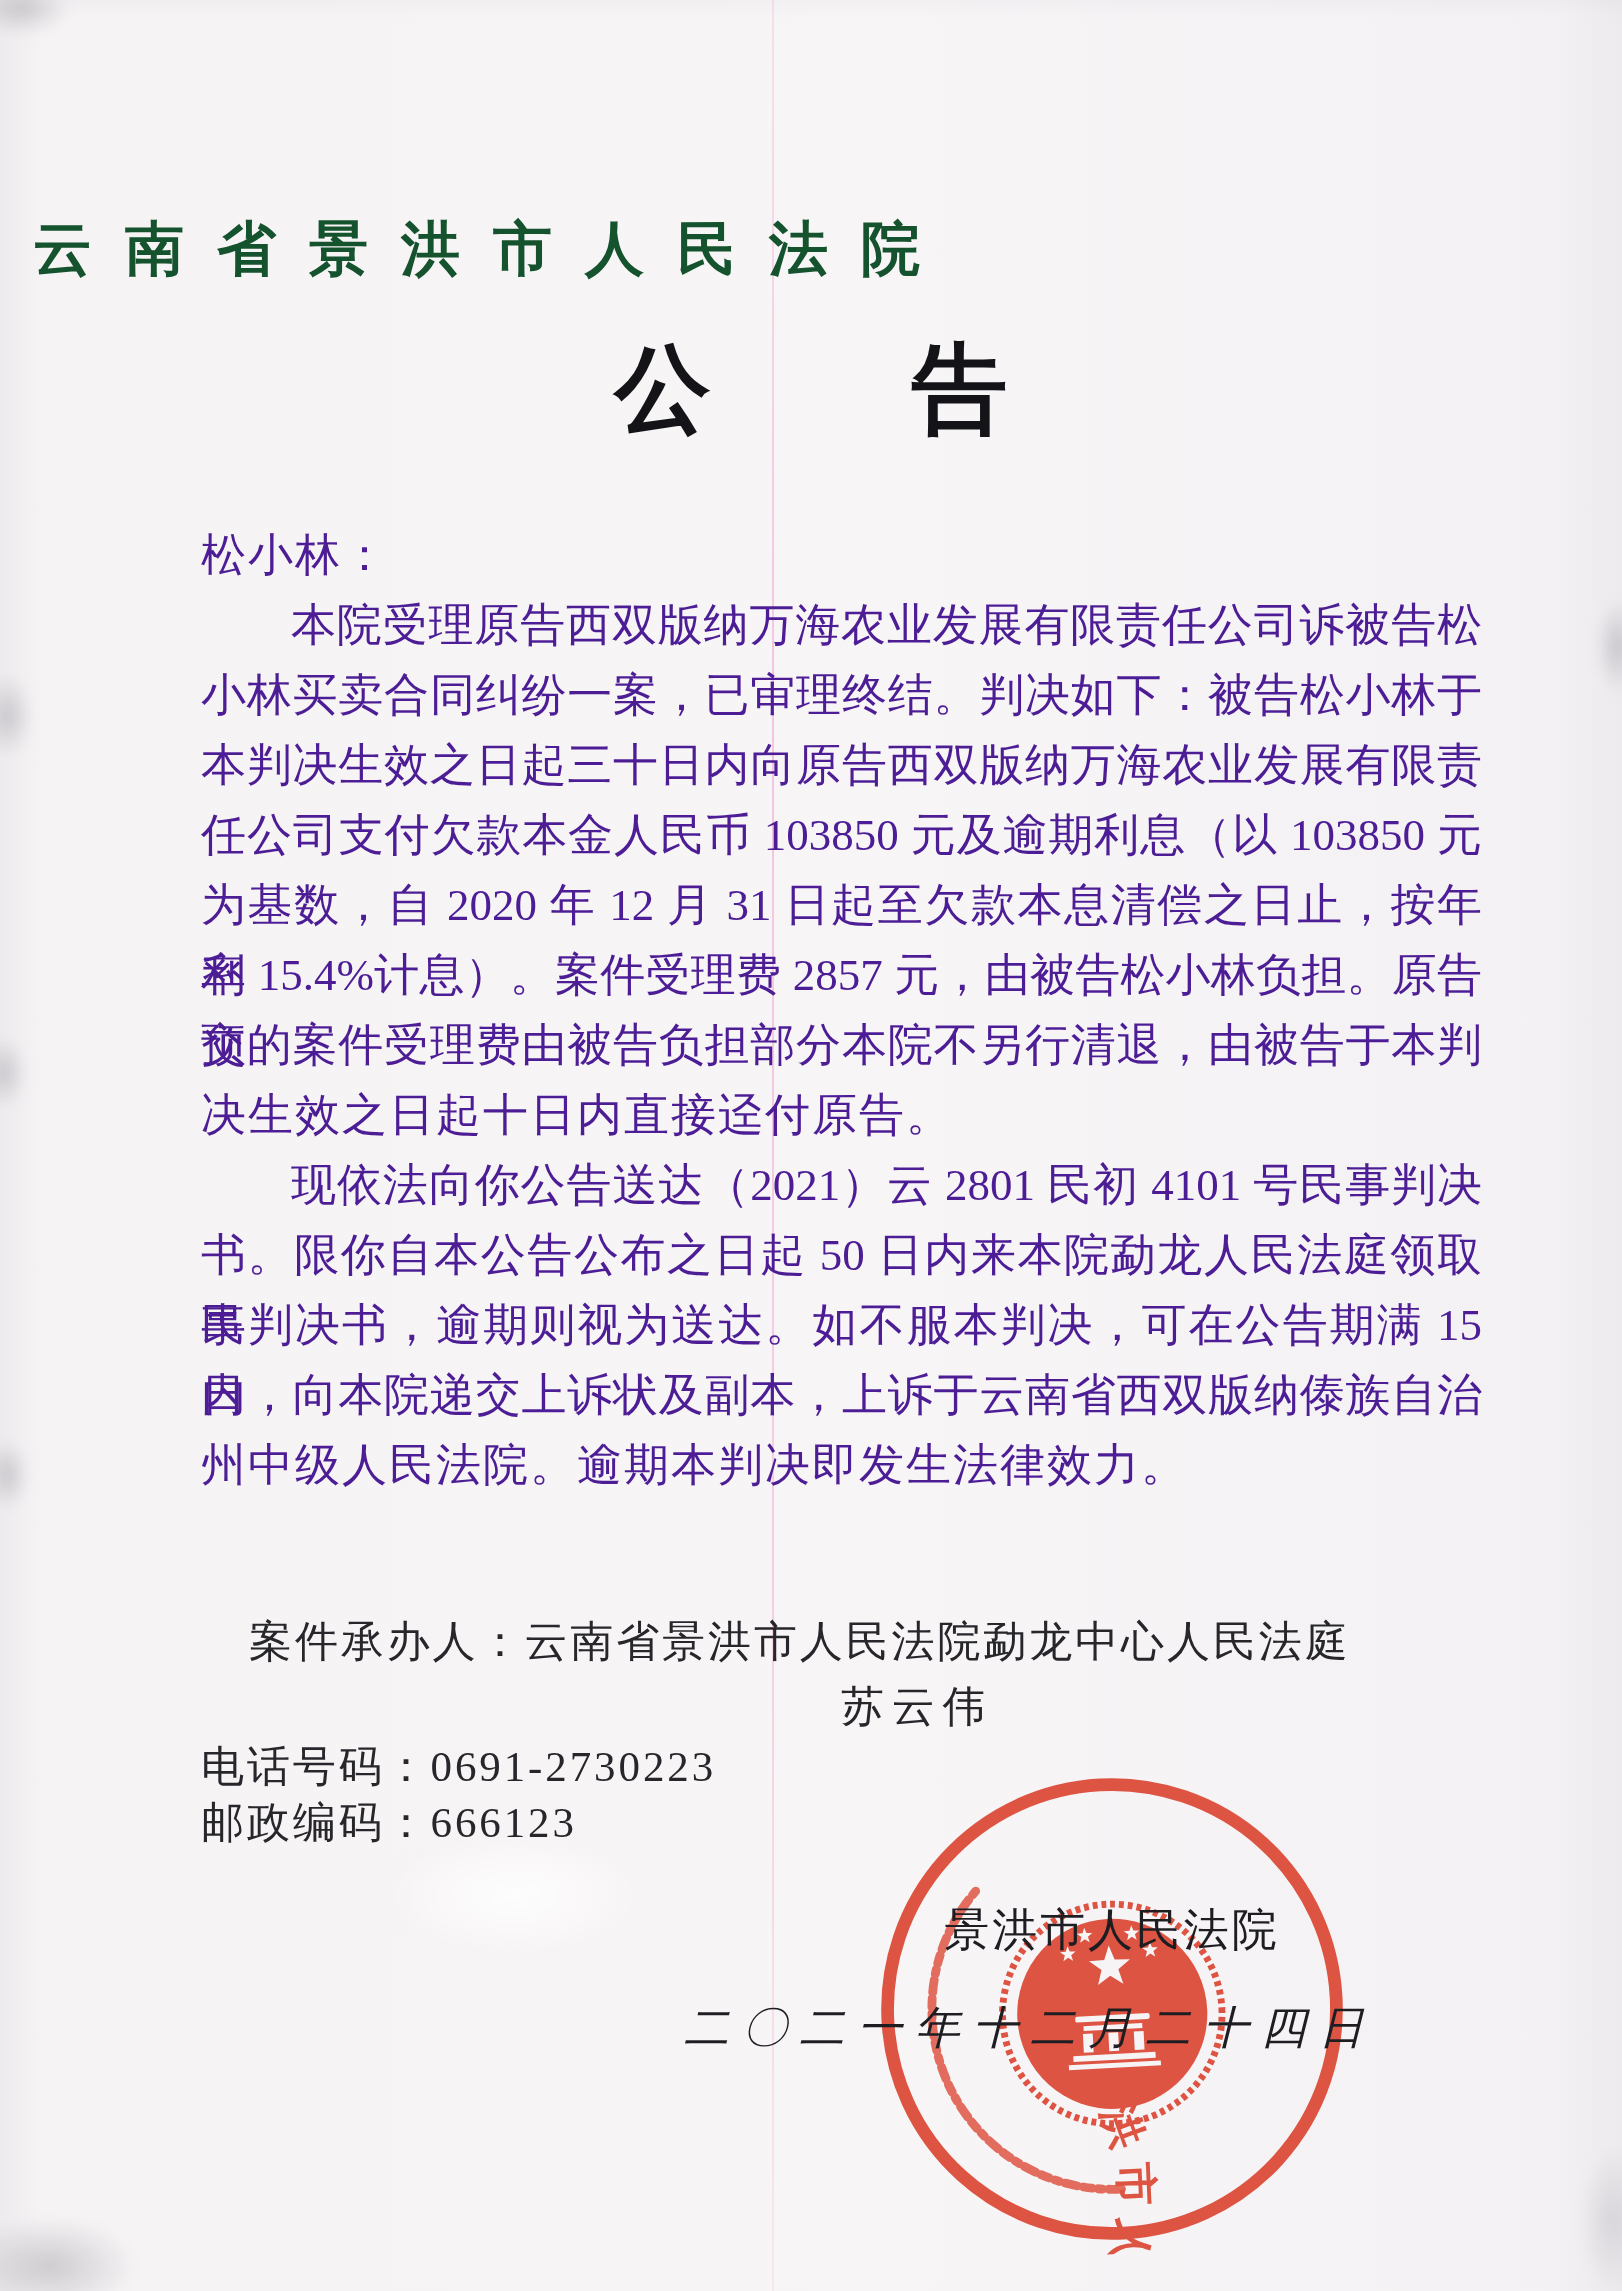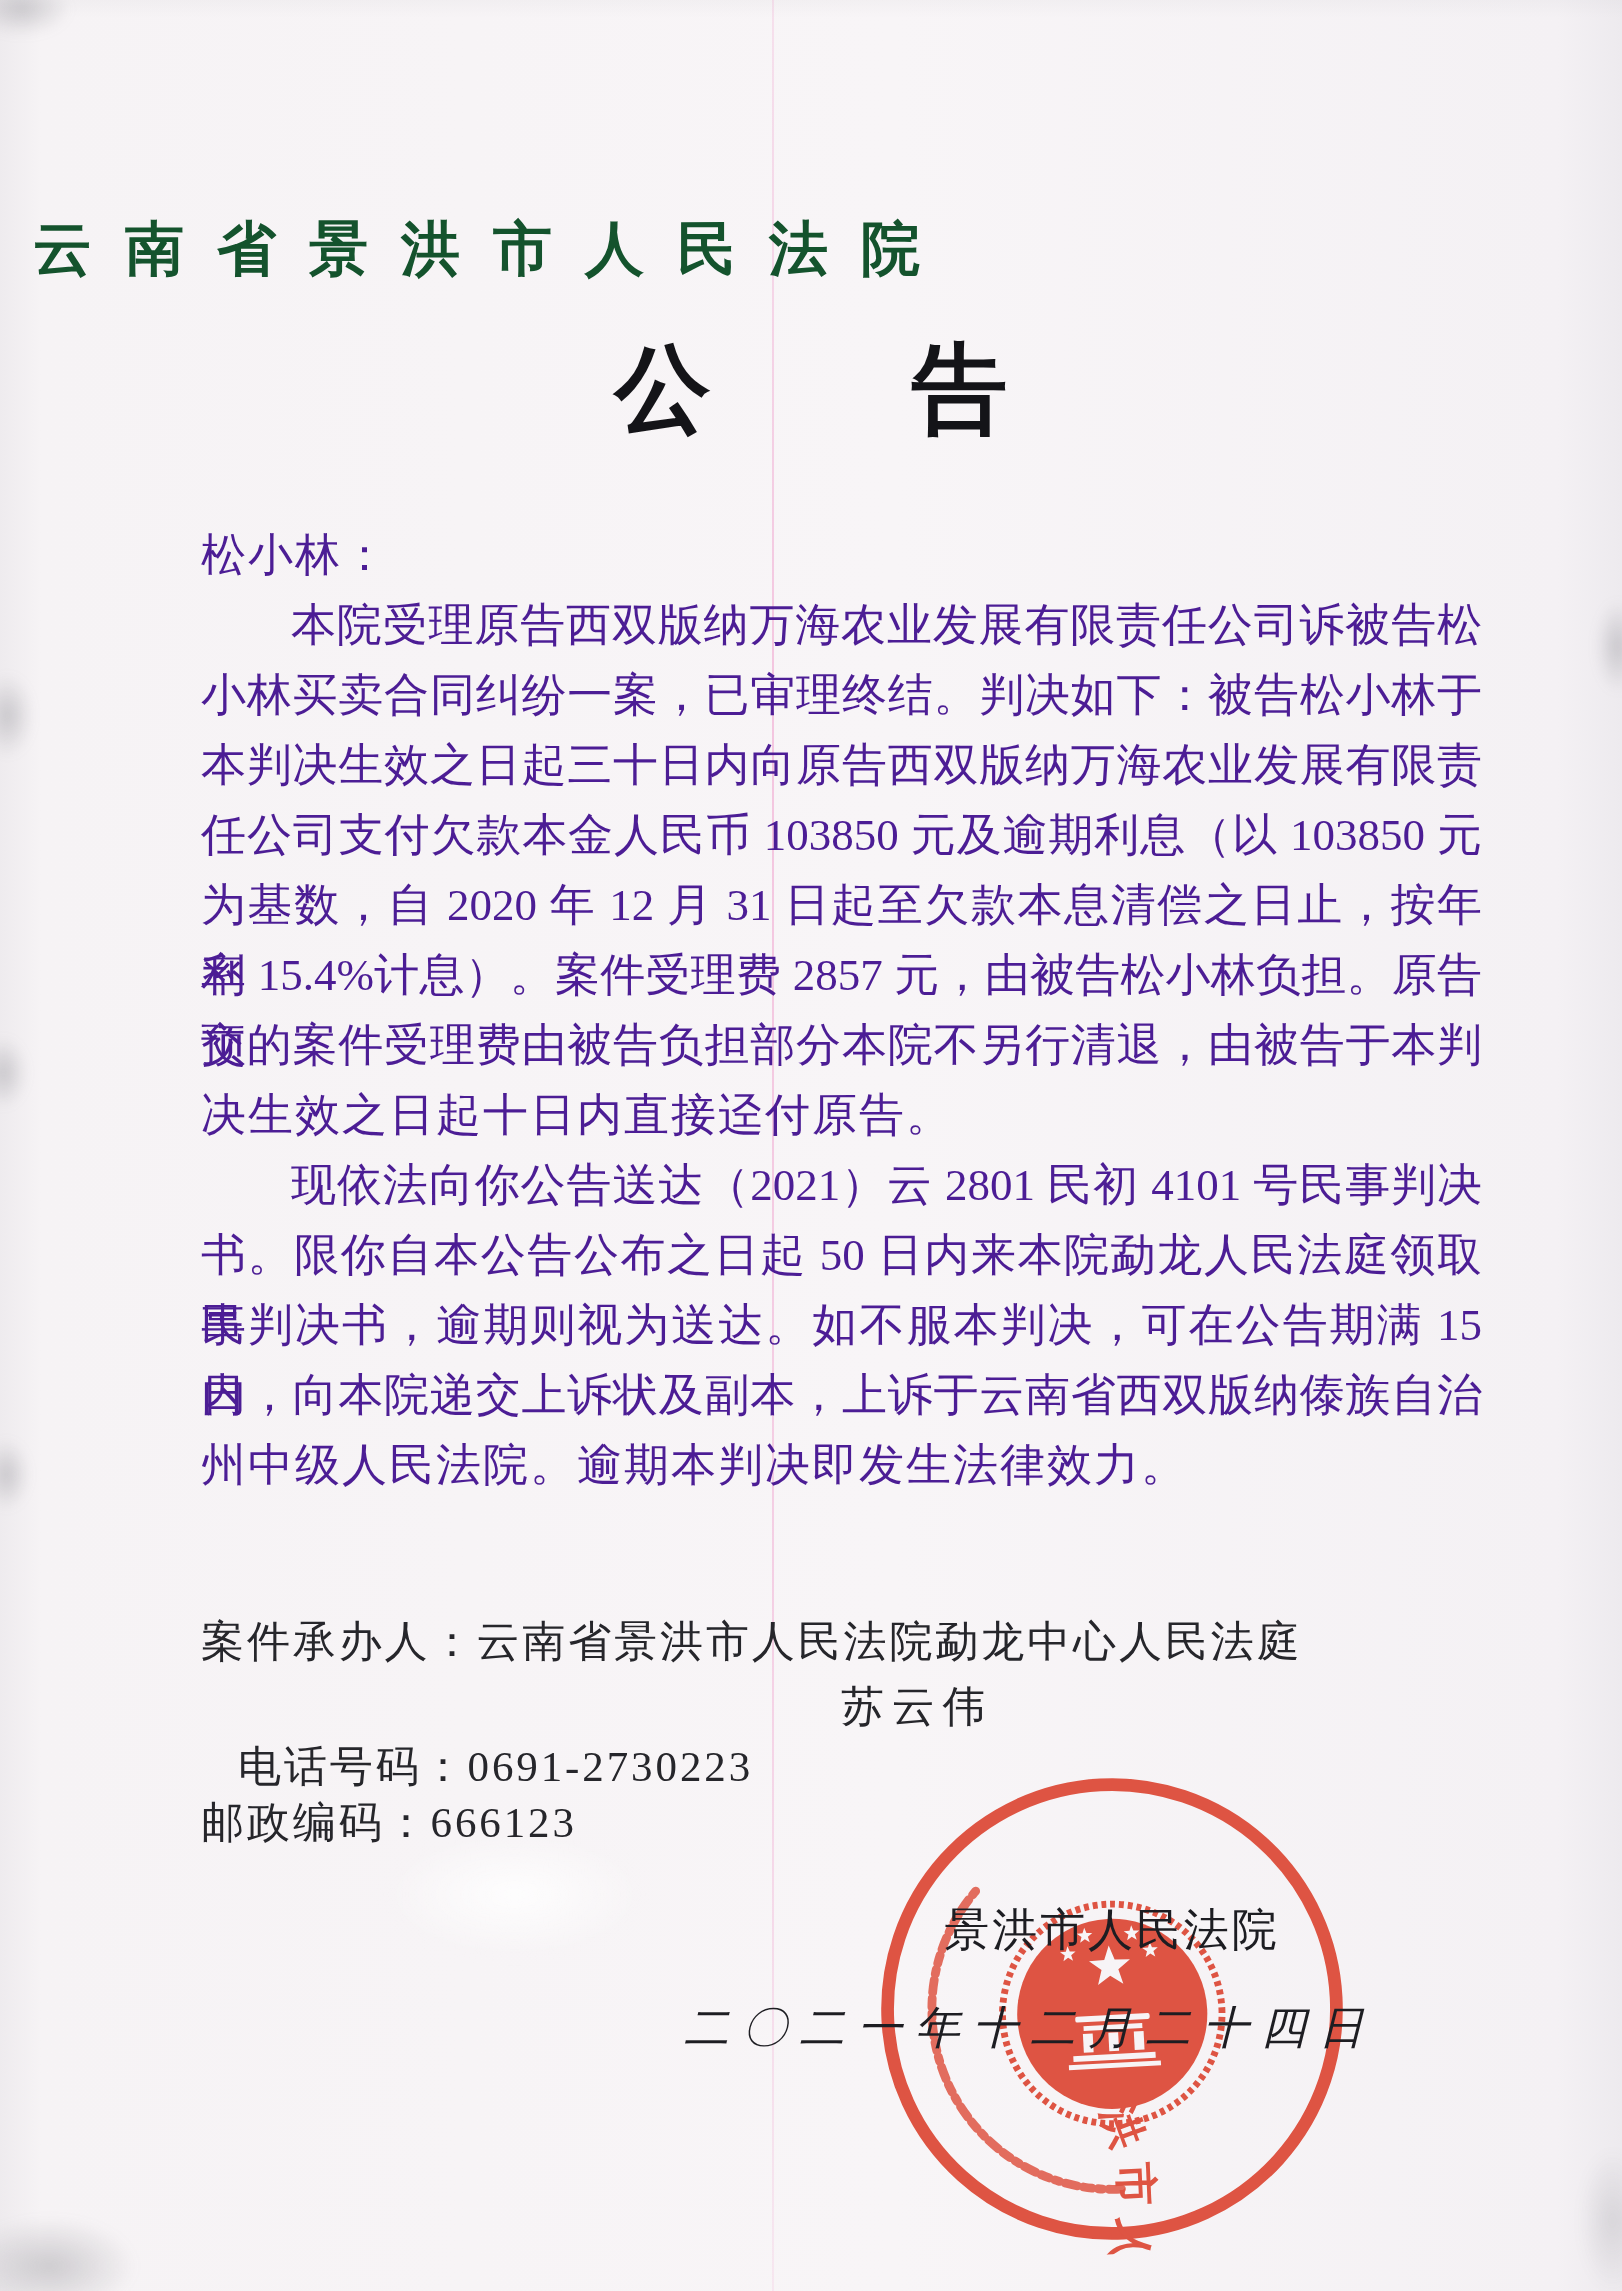--- a/index.html
+++ b/index.html
@@ -31,23 +31,23 @@
     font-size:96px;font-weight:bold;color:#141418;line-height:1;
   }
   .body-wrap{position:absolute;left:201px;top:520px;width:1281px;}
   .body-line{height:70px;line-height:70px;font-size:45px;color:#4c1d95;white-space:nowrap;}
   .body-line.just{white-space:normal;text-align:justify;text-align-last:justify;}
   .body-line.indent{padding-left:90px;}
   .body-line.indent.just{width:1191px;}
   .body-line.plain{letter-spacing:2px;}
 
   .footer-line{position:absolute;left:201px;font-size:43px;letter-spacing:2.9px;color:#26262b;white-space:nowrap;}
-  .f-handler{top:1613px;}
+  .f-handler{top:1613px;margin-left:48px;}
   .f-name{top:1678px;left:841px;letter-spacing:7.8px;}
-  .f-phone{top:1738px;margin-left:37px;}
+  .f-phone{top:1738px;}
   .f-postal{top:1794px;}
 
   .seal-svg{position:absolute;left:867px;top:1764px;opacity:.94;transform:rotate(-3deg);z-index:1;}
   .seal-center-text{
     position:absolute;top:1900px;left:867px;width:490px;text-align:center;
     font-size:45px;letter-spacing:2.9px;color:#1d1d22;z-index:2;white-space:nowrap;
   }
   .doc-date{
     position:absolute;top:1998px;left:684px;
     font-size:45px;letter-spacing:12.7px;color:#1d1d22;z-index:2;white-space:nowrap;font-style:italic;

